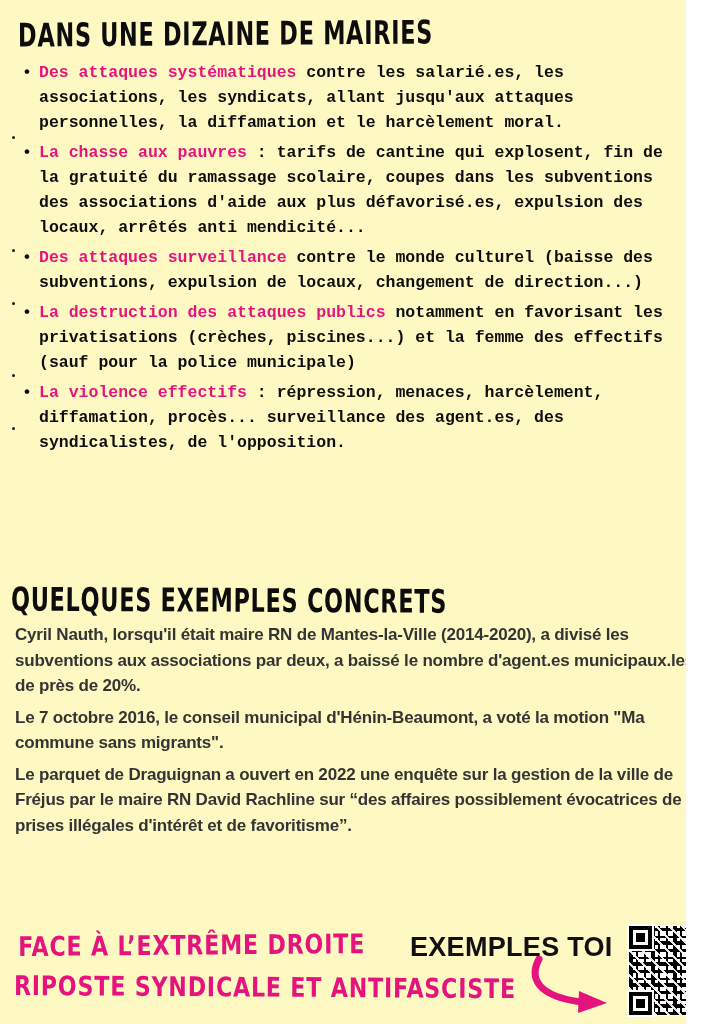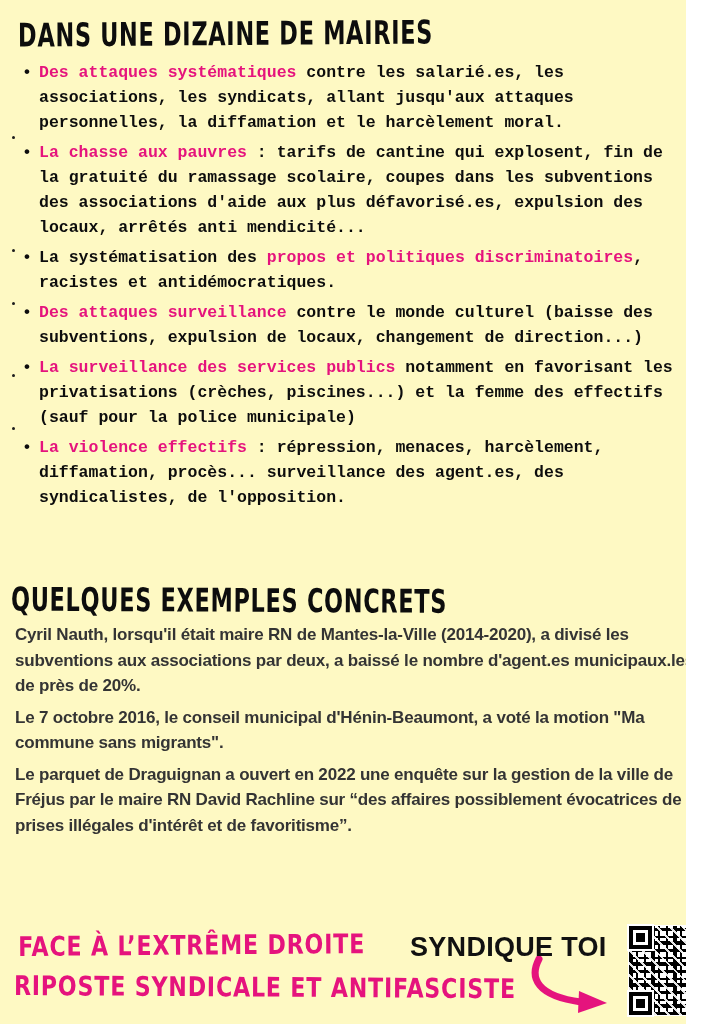--- a/index.html
+++ b/index.html
@@ -111,44 +111,43 @@
 </head>
 <body>
 
 <div class="page">
 
   <div id="title-mairies" class="scratch">DANS UNE DIZAINE DE MAIRIES</div>
 
   <ul class="bullet-list">
     <li><span></span><span class="hl">Des attaques systématiques</span><span> contre les salarié.es, les associations, les syndicats, allant jusqu'aux attaques personnelles, la diffamation et le harcèlement moral.</span></li>
     <li><span></span><span class="hl">La chasse aux pauvres</span><span> : tarifs de cantine qui explosent, fin de la gratuité du ramassage scolaire, coupes dans les subventions des associations d'aide aux plus défavorisé.es, expulsion des locaux, arrêtés anti mendicité...</span></li>
-    <li><span>La systématisation des </span><span class="hl">propos et politiques discriminatoires</span><span>, racistes et antidémocratiques.</span></li>
     <li><span></span><span class="hl">Des attaques surveillance</span><span> contre le monde culturel (baisse des subventions, expulsion de locaux, changement de direction...)</span></li>
-    <li><span></span><span class="hl">La surveillance des services publics</span><span> notamment en favorisant les privatisations (crèches, piscines...) et la femme des effectifs (sauf pour la police municipale)</span></li>
+    <li><span></span><span class="hl">La destruction des attaques publics</span><span> notamment en favorisant les privatisations (crèches, piscines...) et la femme des effectifs (sauf pour la police municipale)</span></li>
     <li><span></span><span class="hl">La violence effectifs</span><span> : répression, menaces, harcèlement, diffamation, procès... surveillance des agent.es, des syndicalistes, de l'opposition.</span></li>
   </ul>
 
   <div class="mdot" style="top:136px"></div>
   <div class="mdot" style="top:249px"></div>
   <div class="mdot" style="top:302px"></div>
   <div class="mdot" style="top:374px"></div>
   <div class="mdot" style="top:427px"></div>
 
   <div id="title-exemples" class="scratch">QUELQUES EXEMPLES CONCRETS</div>
 
   <div class="examples">
     <p>Cyril Nauth, lorsqu'il était maire RN de Mantes-la-Ville (2014-2020), a divisé les subventions aux associations par deux, a baissé le nombre d'agent.es municipaux.les de près de 20%.</p>
     <p>Le 7 octobre 2016, le conseil municipal d'Hénin-Beaumont, a voté la motion "Ma commune sans migrants".</p>
     <p>Le parquet de Draguignan a ouvert en 2022 une enquête sur la gestion de la ville de Fréjus par le maire RN David Rachline sur “des affaires possiblement évocatrices de prises illégales d'intérêt et de favoritisme”.</p>
   </div>
 
   <div class="slogan-1 scratch">FACE À L’EXTRÊME DROITE</div>
   <div class="slogan-2 scratch">RIPOSTE SYNDICALE ET ANTIFASCISTE</div>
 
-  <div class="cta">SYNDIQUE TOI</div>
+  <div class="cta">EXEMPLES TOI</div>
 
   <div class="arrow-wrap">
     <svg width="84" height="58" viewBox="0 0 84 58" xmlns="http://www.w3.org/2000/svg">
       <path d="M12 3 C 2 22, 10 40, 54 46" fill="none" stroke="#e5137d" stroke-width="7" stroke-linecap="round"></path>
       <path d="M52 35 L80 47 L51 57 Z" fill="#e5137d"></path>
     </svg>
   </div>
 
   <div class="qr">
     <div class="qr-noise"></div>

